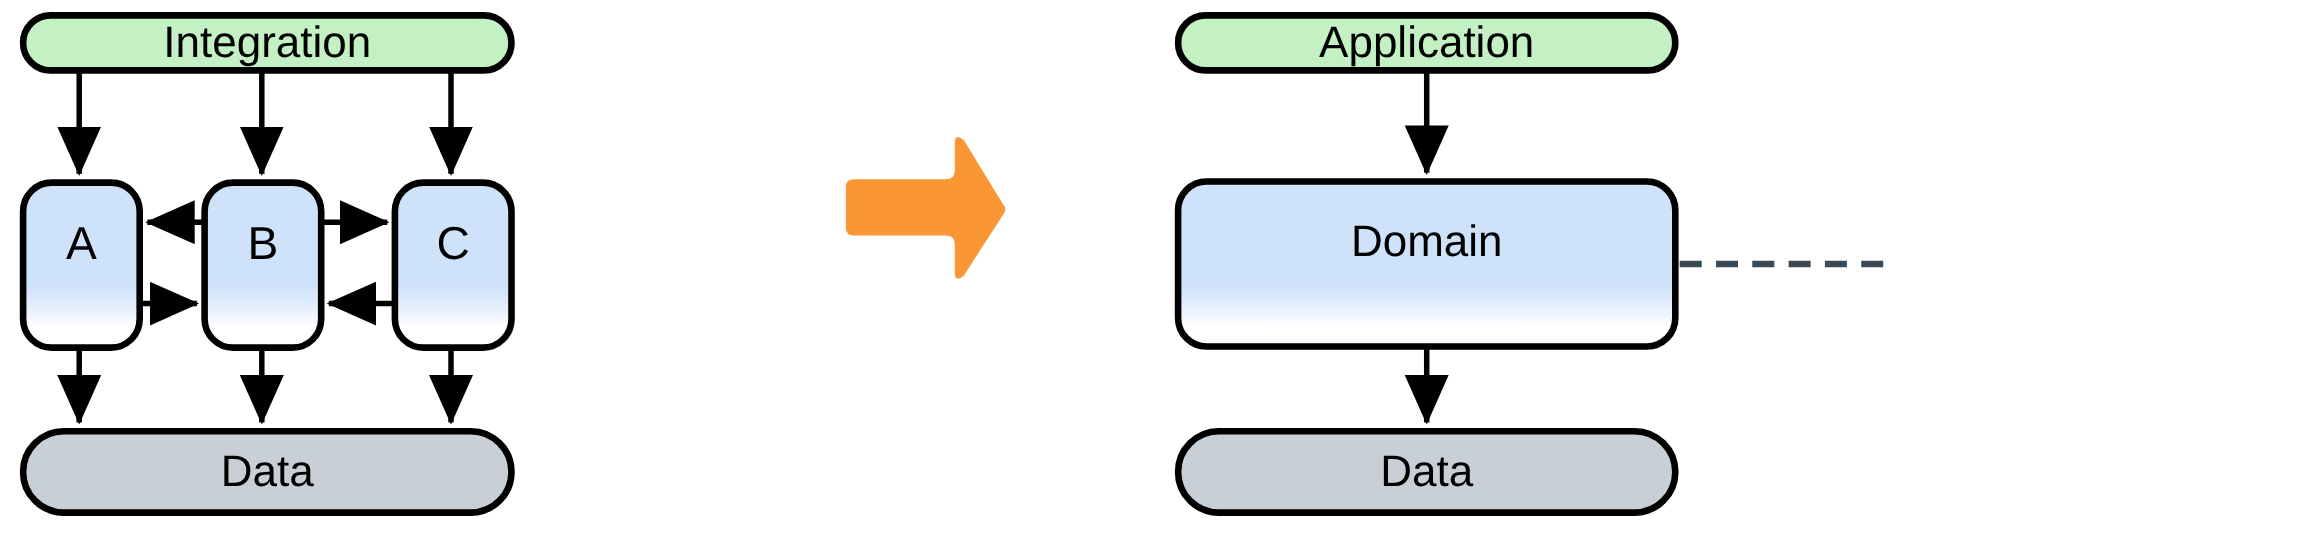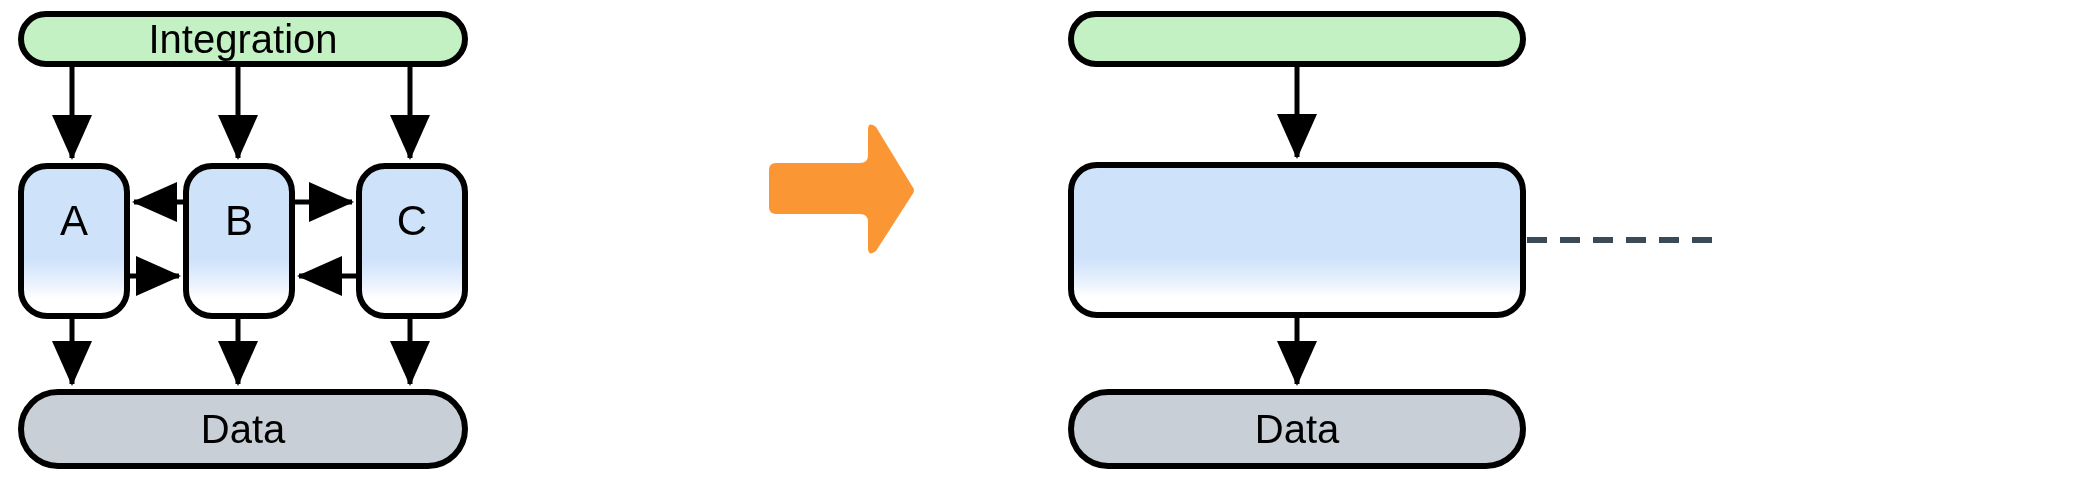--- a/index.html
+++ b/index.html
@@ -78,18 +78,20 @@
   </svg>
 
   <div class="lbl" style="left:21px;top:14px;width:444px;height:50px;font-size:40px;">Integration</div>
 
   <div class="lbl" style="left:21px;top:166px;width:106px;height:110px;font-size:42px;">A</div>
   <div class="lbl" style="left:186px;top:166px;width:106px;height:110px;font-size:42px;">B</div>
   <div class="lbl" style="left:359px;top:166px;width:106px;height:110px;font-size:42px;">C</div>
 
   <div class="lbl" style="left:21px;top:392px;width:444px;height:74px;font-size:40px;">Data</div>
 
+  <div class="lbl" style="left:1071px;top:14px;width:452px;height:50px;font-size:40px;">Application</div>
 
+  <div class="lbl" style="left:1071px;top:165px;width:452px;height:110px;font-size:40px;">Domain</div>
 
   <div class="lbl" style="left:1071px;top:392px;width:452px;height:74px;font-size:40px;">Data</div>
 
 
 </div>
 
 </body></html>

